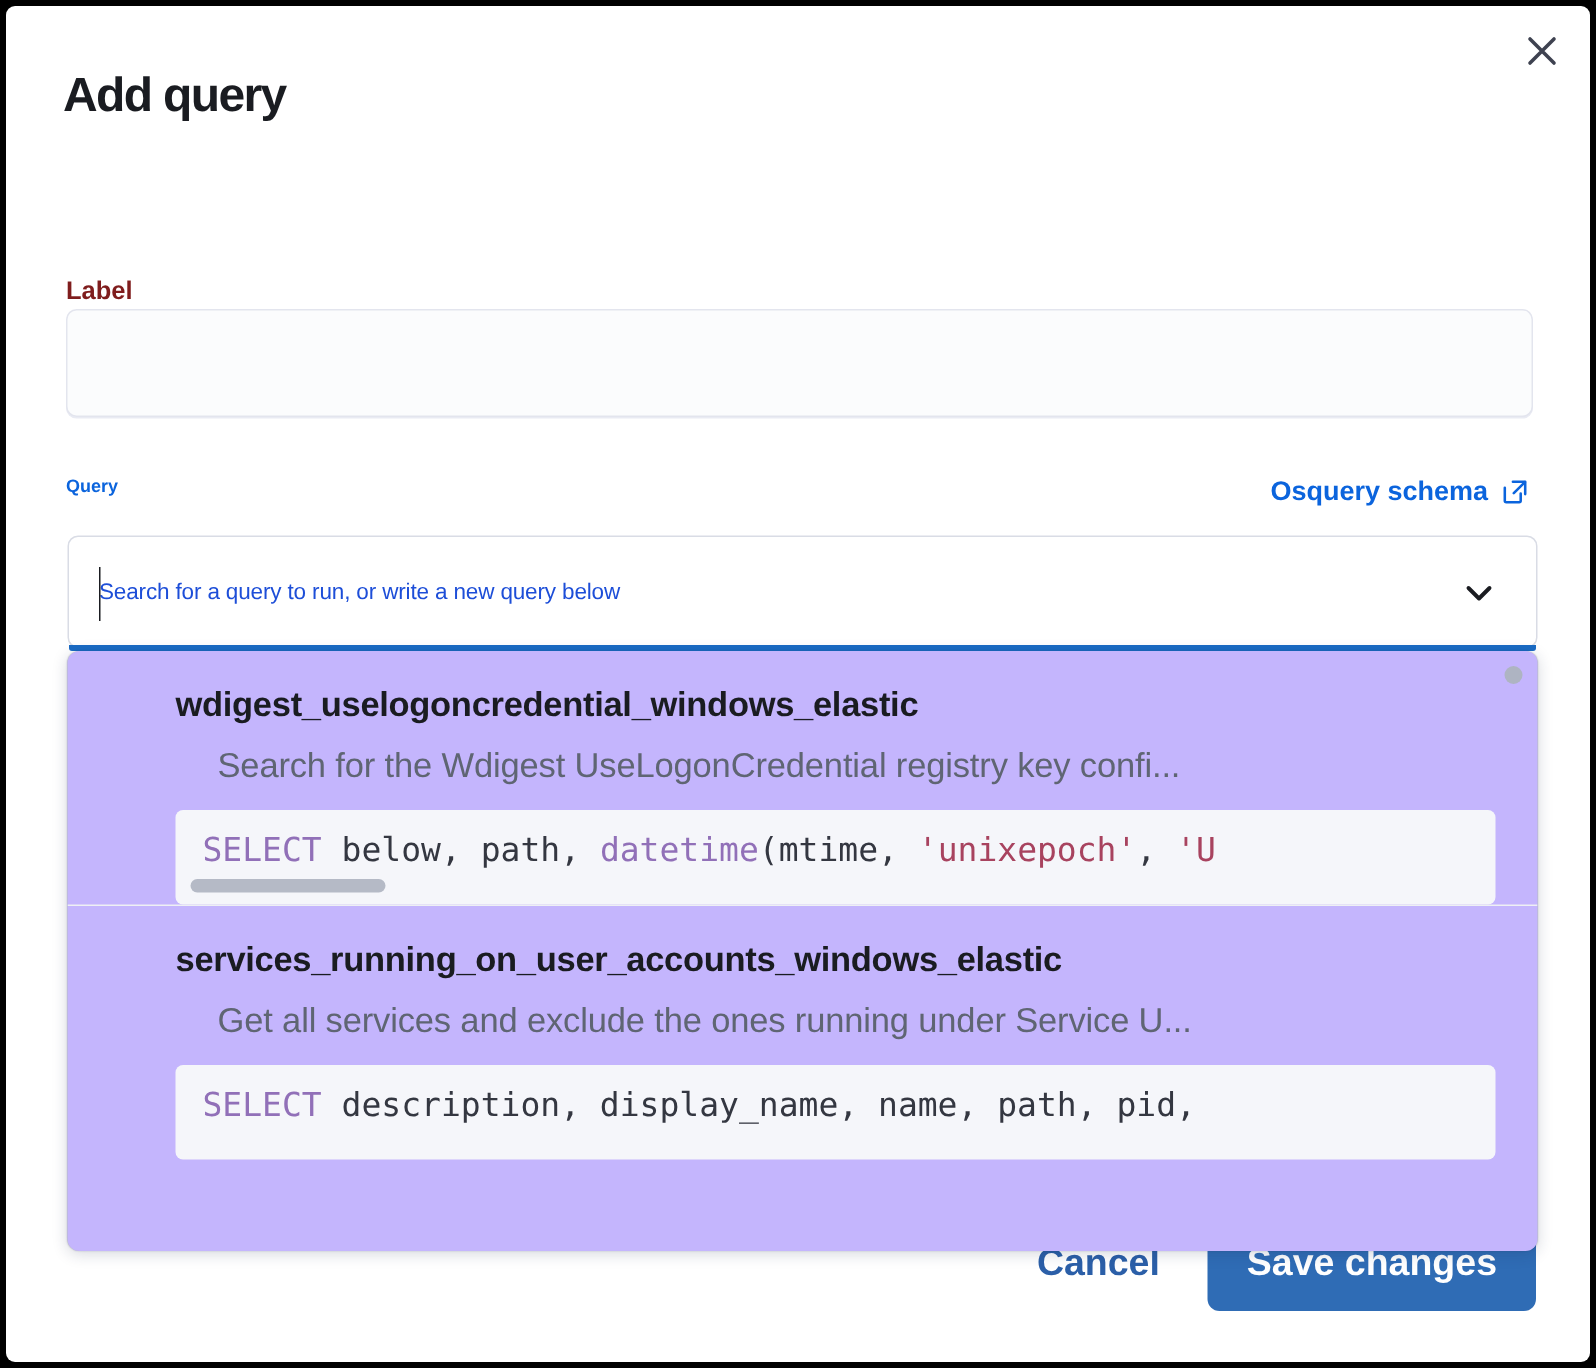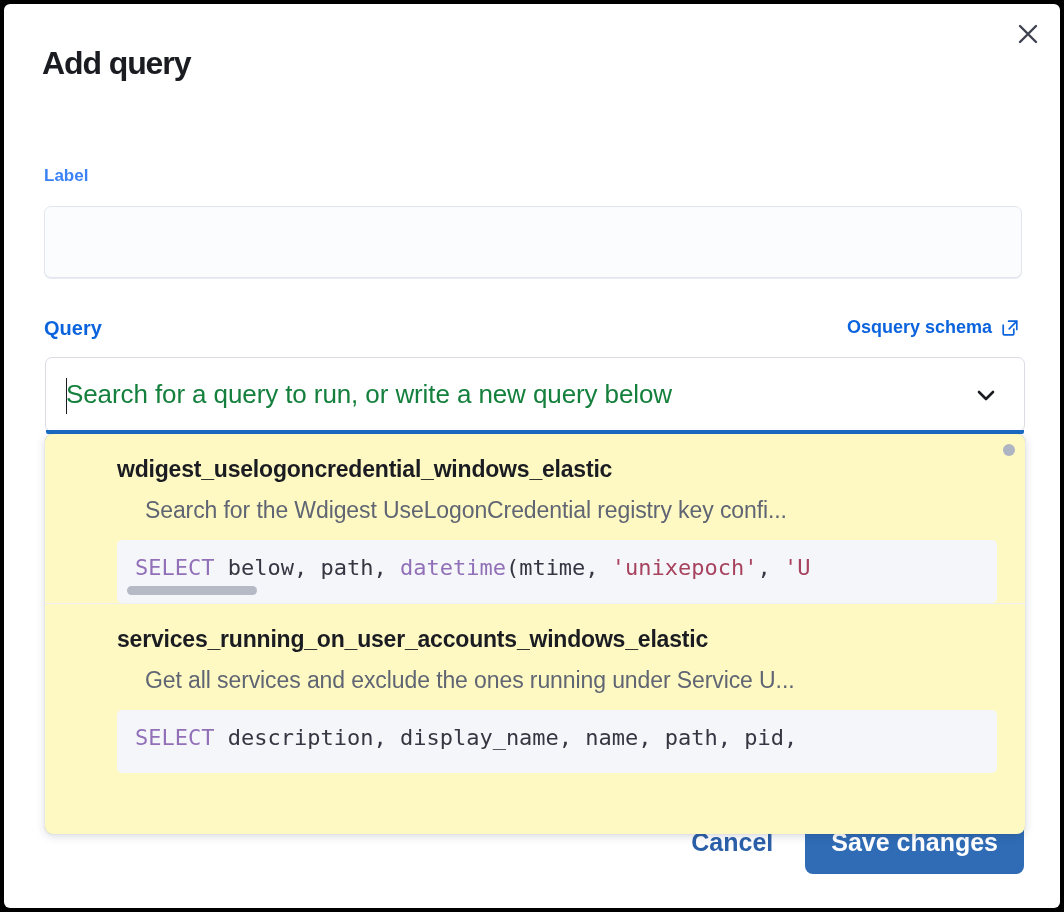--- a/index.html
+++ b/index.html
@@ -53,24 +53,24 @@
     letter-spacing: -1.1px;
     color: #1a1c21;
     line-height: 1.1;
     margin: 0;
   }
 
   
   .field-label {
     position: absolute;
     left: 40px;
-    top: 162px;
+    top: 180px;
     font-size: 17px;
     font-weight: 700;
-    color: #3b82f6;
+    color: #7f1d1d;
   }
   .label-input {
     position: absolute;
     left: 40px;
     top: 202px;
     width: 978px;
     height: 72px;
     box-sizing: border-box;
     background: #fbfcfd;
     border: 1px solid #e3e5ee;
@@ -81,21 +81,21 @@
     color: #343741;
     padding: 0 14px;
     outline: none;
   }
 
   
   .query-label {
     position: absolute;
     left: 40px;
     top: 313px;
-    font-size: 20px;
+    font-size: 12px;
     font-weight: 700;
     color: #0b64dd;
     cursor: pointer;
   }
   .schema-link {
     position: absolute;
     right: 40px;
     top: 313px;
     font-size: 18px;
     font-weight: 700;
@@ -136,22 +136,22 @@
   }
   .combo-caret {
     position: absolute;
     left: 20px;
     top: 20px;
     width: 1px;
     height: 36px;
     background: #1a1c21;
   }
   .combo-placeholder {
-    font-size: 26px;
-    color: #15803d;
+    font-size: 15px;
+    color: #1d4ed8;
     flex: 1;
     letter-spacing: -0.1px;
   }
   .chevron-btn {
     width: 40px;
     height: 40px;
     display: flex;
     align-items: center;
     justify-content: center;
     cursor: pointer;
@@ -193,21 +193,21 @@
   }
 
   
   .dropdown {
     position: absolute;
     left: 41px;
     top: 430px;
     width: 980px;
     height: 400px;
     box-sizing: border-box;
-    background: #fef9c3;
+    background: #c4b5fd;
     border-radius: 8px;
     box-shadow: 0 2px 10px rgba(26,40,70,0.18), 0 0 1px rgba(26,40,70,0.3);
     overflow: hidden;
     z-index: 5;
   }
   .dd-scroll-dot {
     position: absolute;
     right: 10px;
     top: 10px;
     width: 12px;

